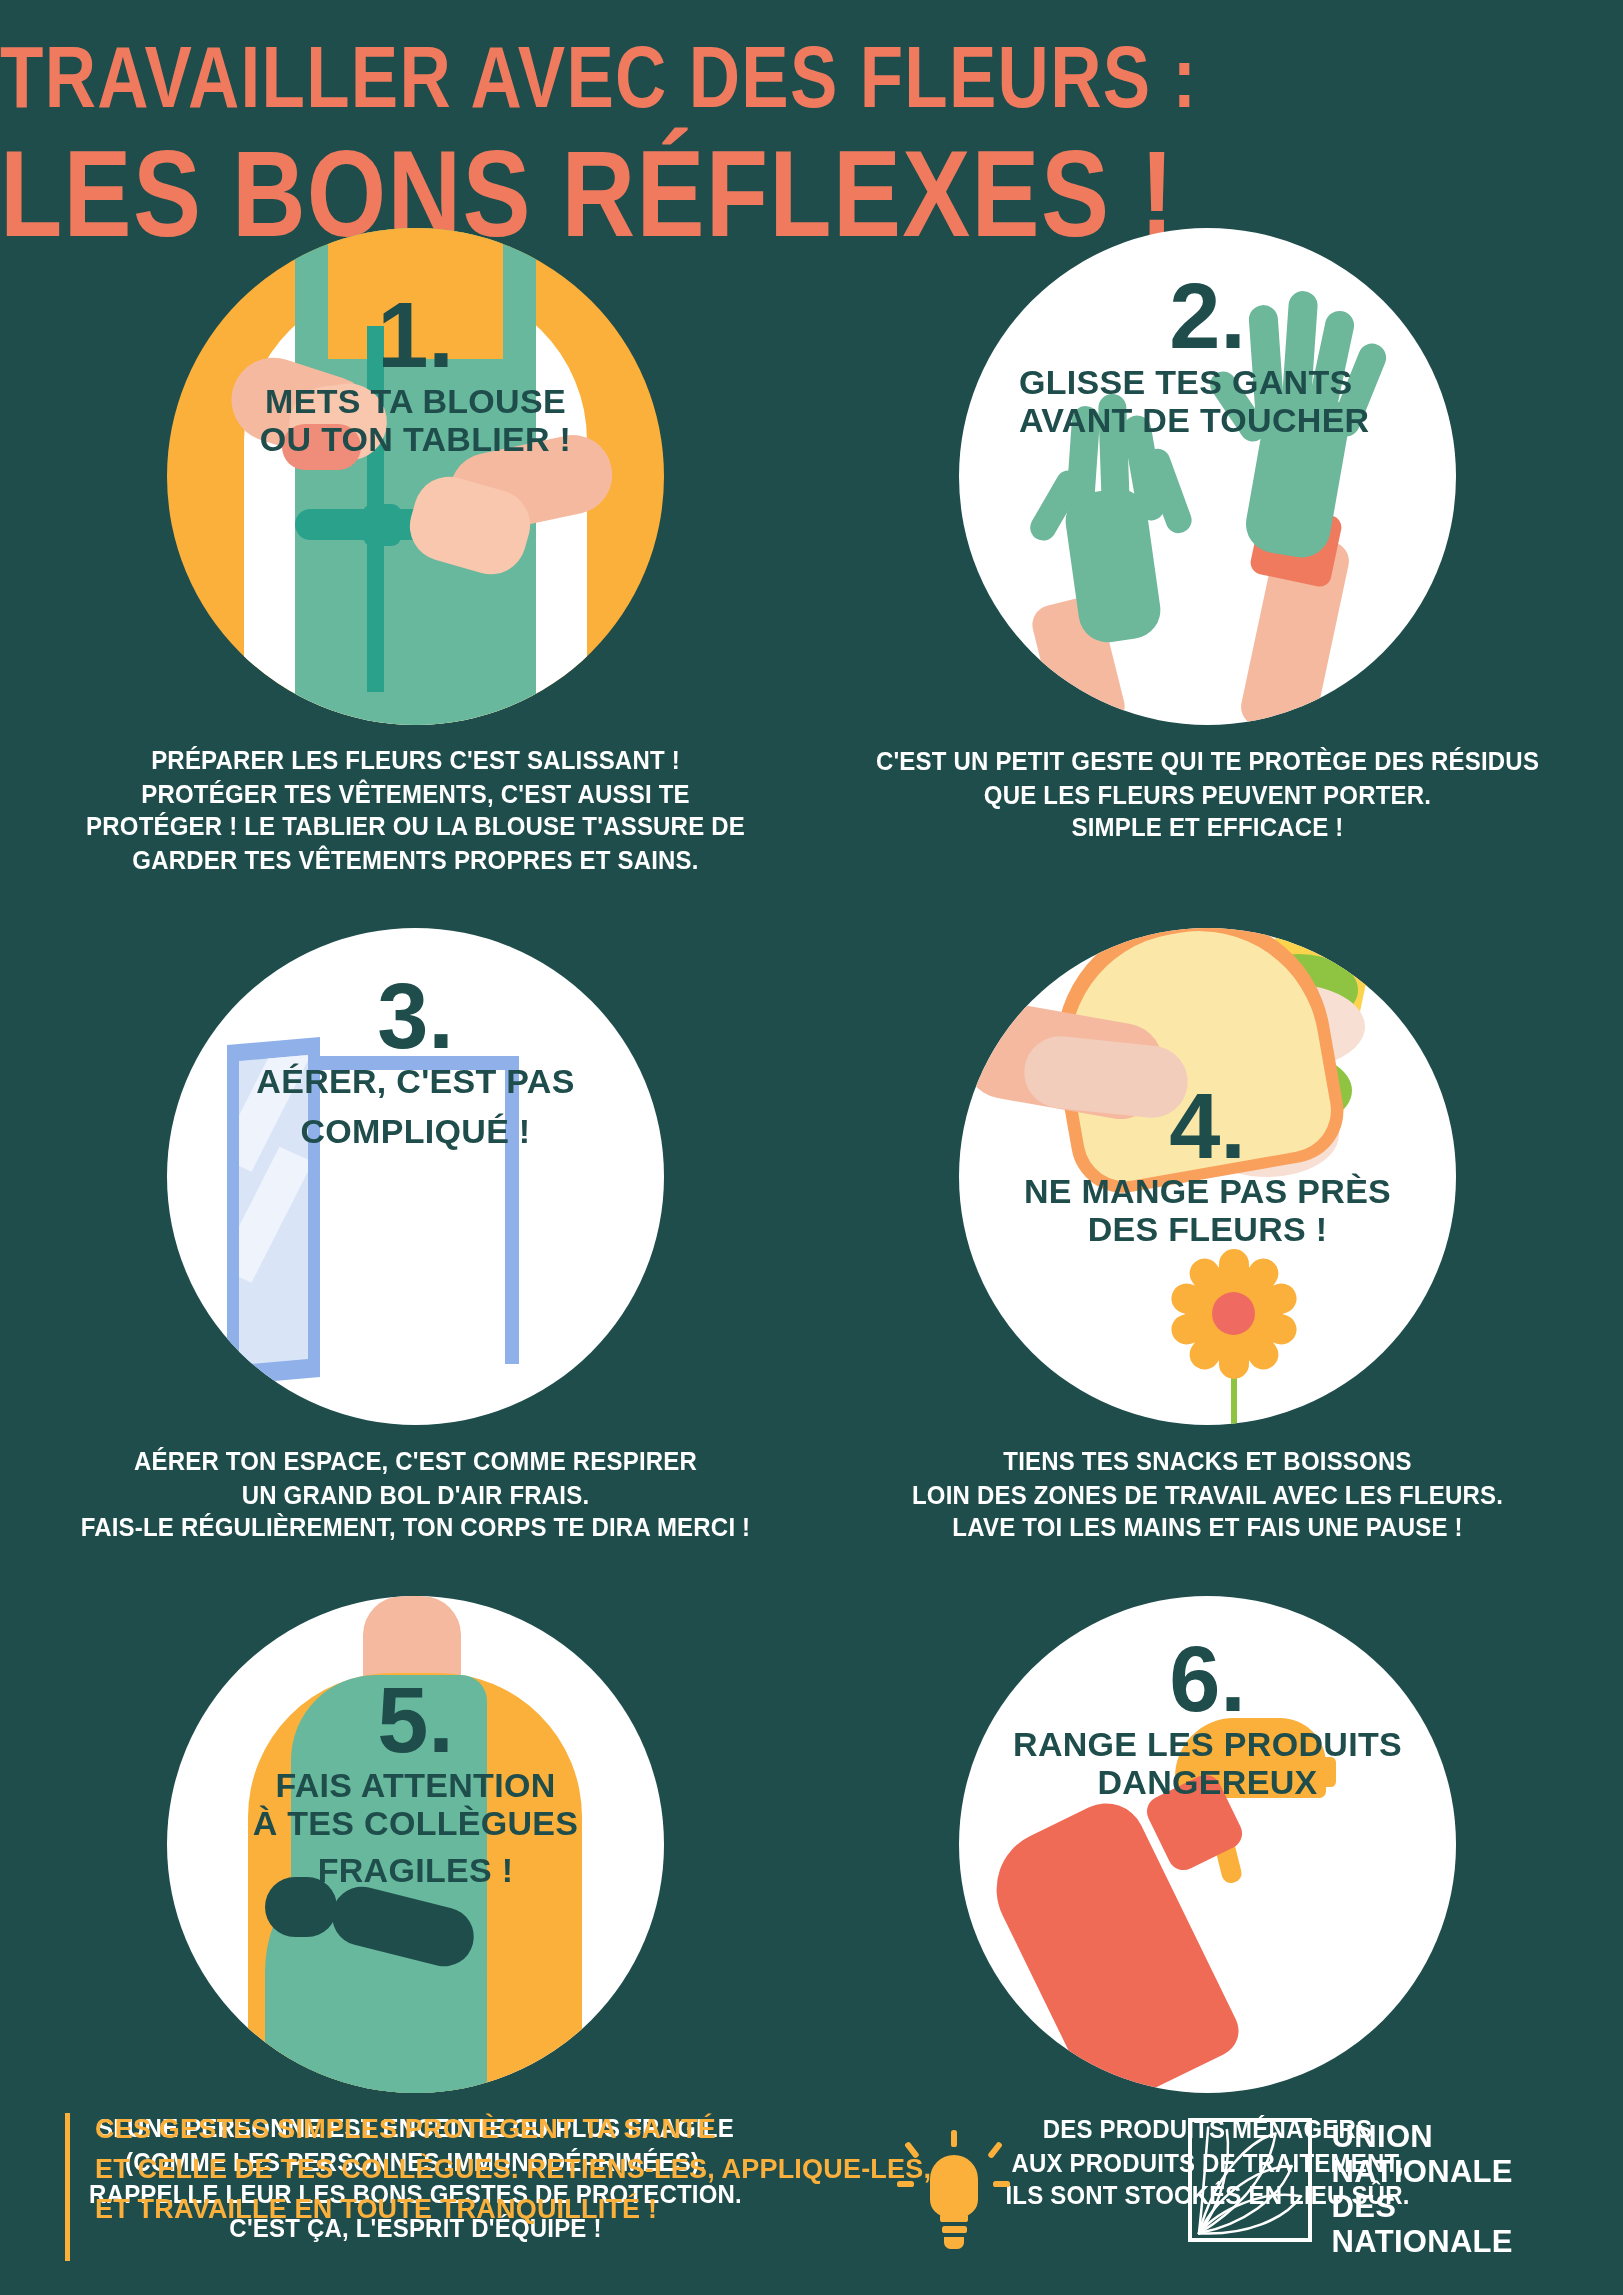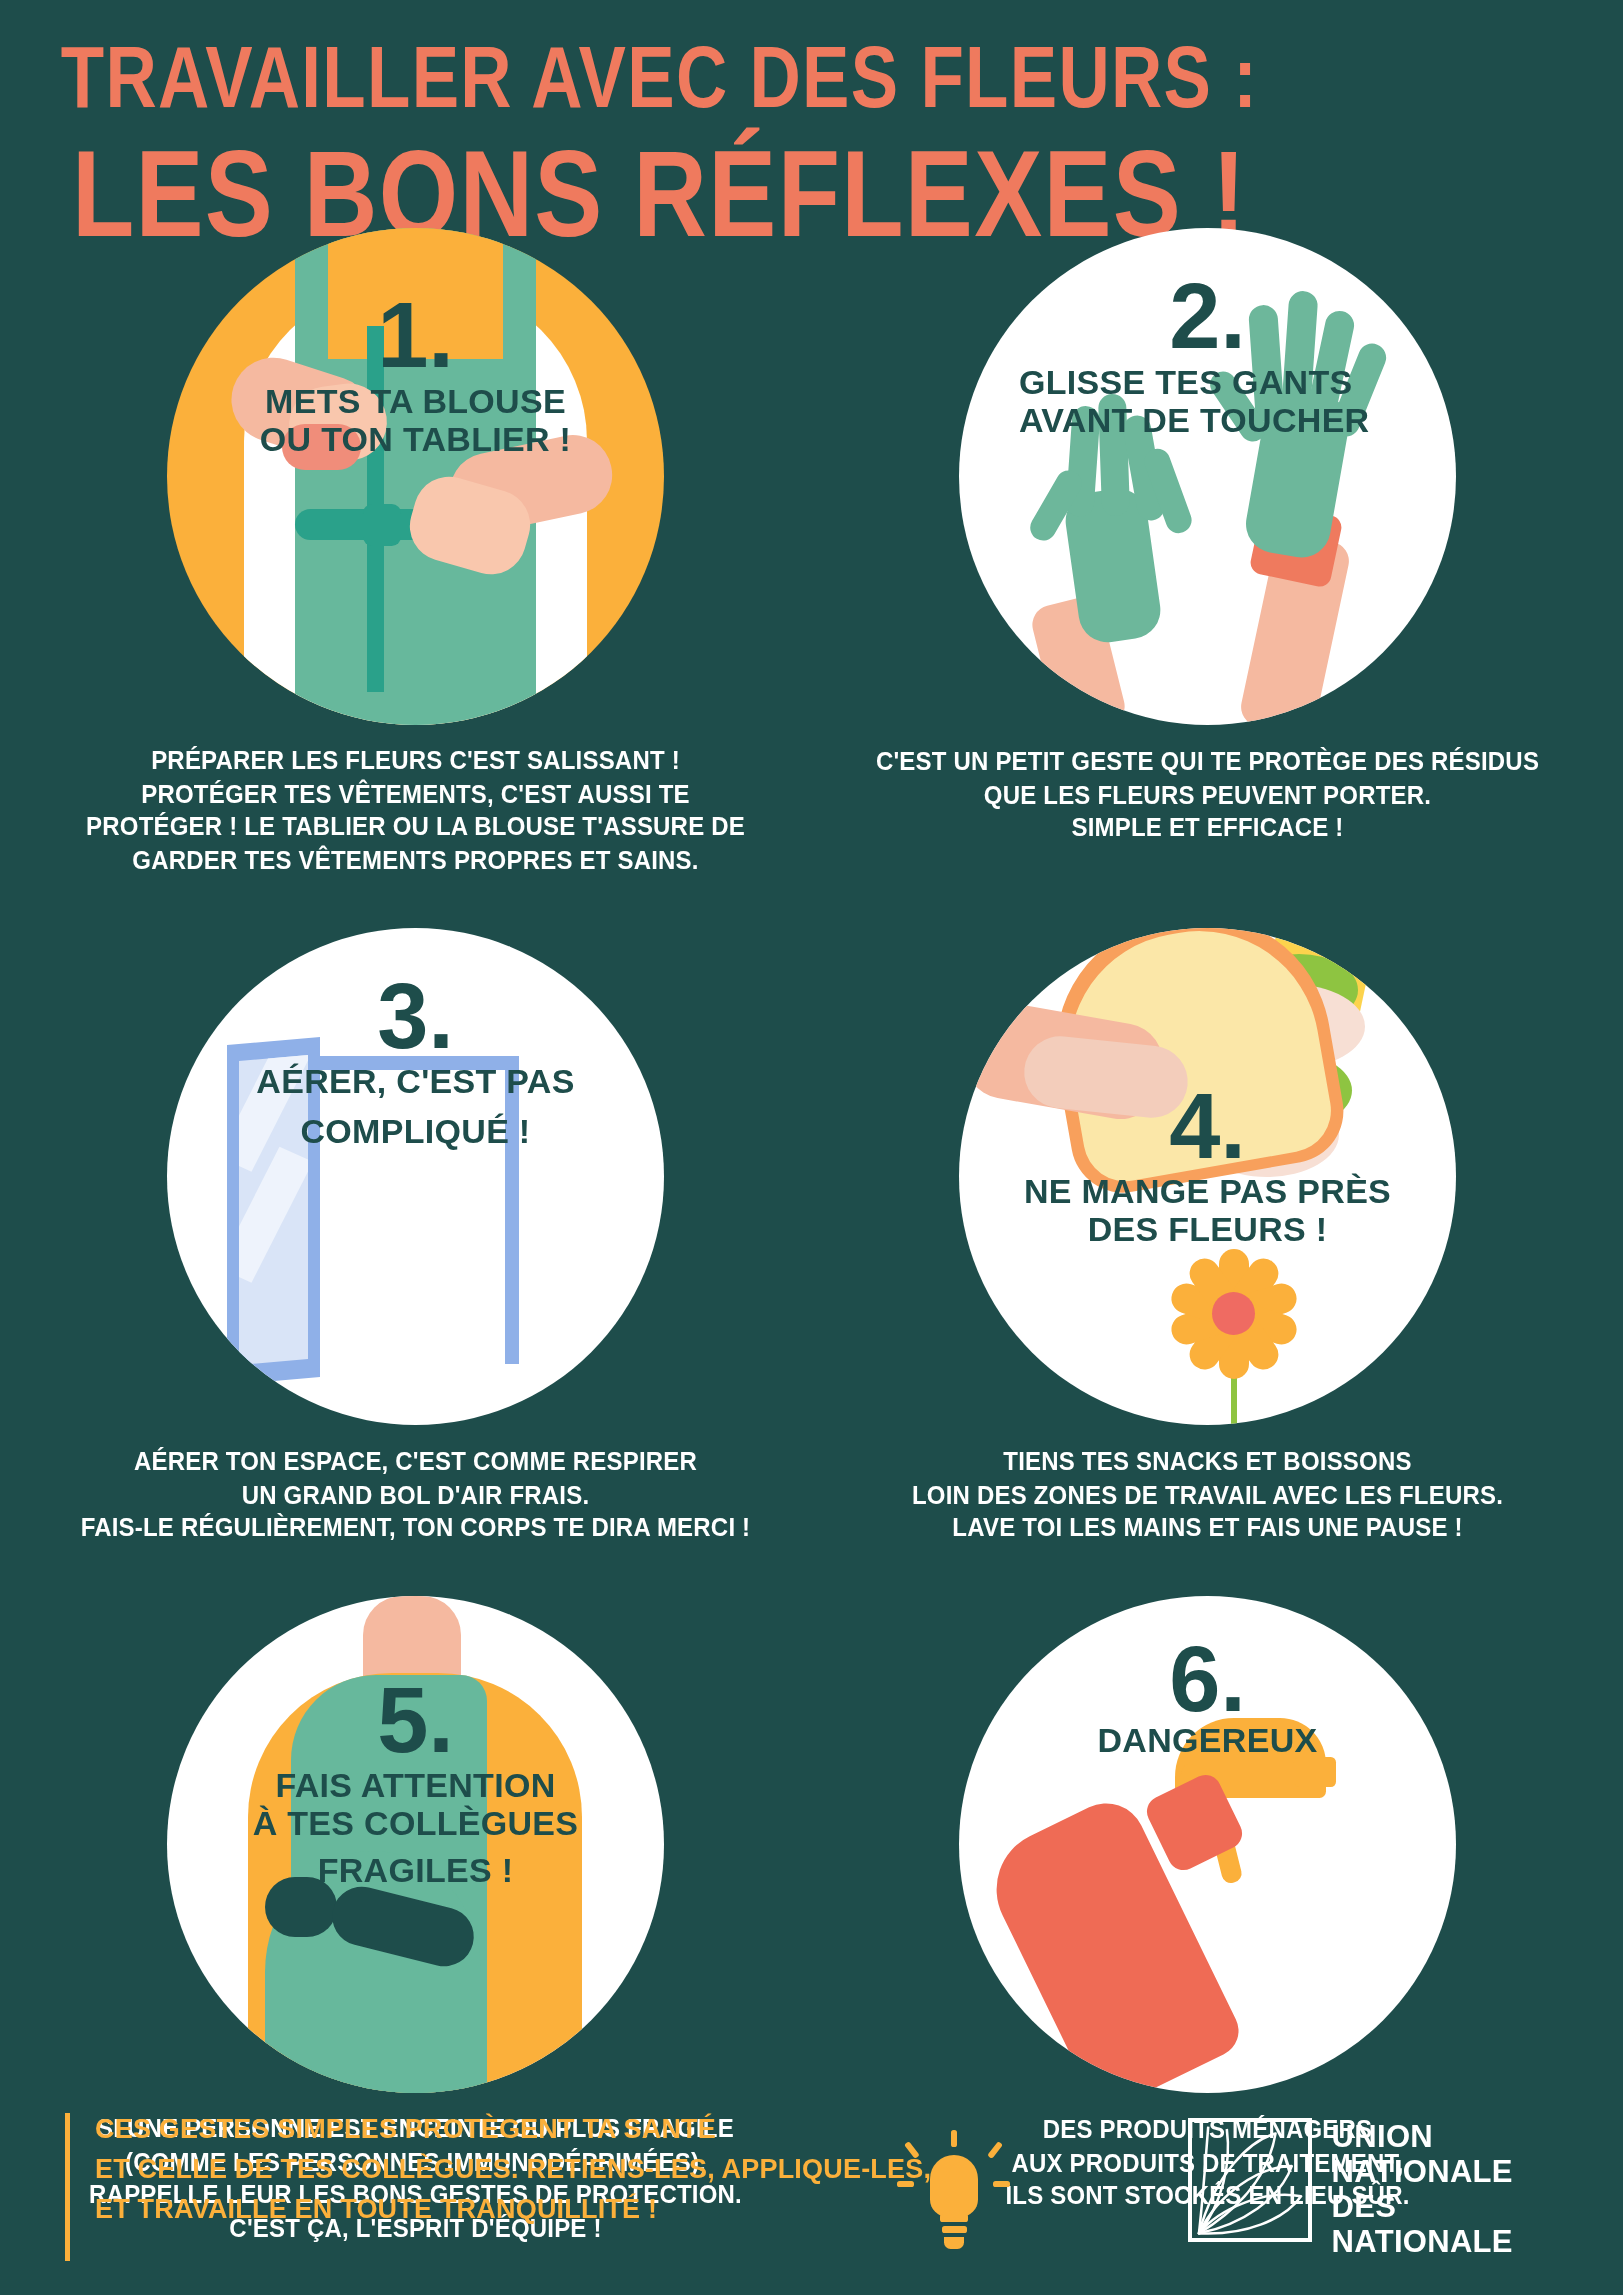--- a/index.html
+++ b/index.html
@@ -7,21 +7,21 @@
     width:1623px;height:2295px;
     background:#1e4d4b;
     font-family:"Liberation Sans", sans-serif;
     overflow:hidden;
     position:relative;
   }
   .poster{position:relative;width:1623px;height:2295px;}
 
   
   .title-block{
-    position:absolute;top:34px;left:0;width:1319px;text-align:center;
+    position:absolute;top:34px;left:0;width:1319px;text-align:left;
     color:#ef7a5e;
   }
   .title-l1{
     font-size:71px;line-height:1.0;font-weight:900;letter-spacing:1.3px;
     transform:scaleY(1.22);transform-origin:top center;
   }
   .title-l2{
     font-size:102px;line-height:1.0;font-weight:900;letter-spacing:1.3px;
     margin-top:27.5px;
     transform:scaleY(1.20);transform-origin:top center;
@@ -296,20 +296,21 @@
           <div class="circle">
             <div class="sp-head"></div>
             <div class="sp-noz"></div>
             <div class="sp-hook"></div>
             <div class="sp-trig"></div>
             <div class="sp-neck"></div>
             <div class="sp-body"></div>
           </div>
           <div class="badge" style="top:41px;">
             <div class="num">6.</div>
+            <div class="htxt">RANGE LES PRODUITS</div>
             <div class="htxt" style="margin-top:0;">DANGEREUX</div>
           </div>
         </div>
         <div class="caption">
           <div>DES PRODUITS MÉNAGERS</div>
           <div>AUX PRODUITS DE TRAITEMENT,</div>
           <div>ILS SONT STOCKÉS EN LIEU SÛR.</div>
         </div>
       </div>
     </div>

